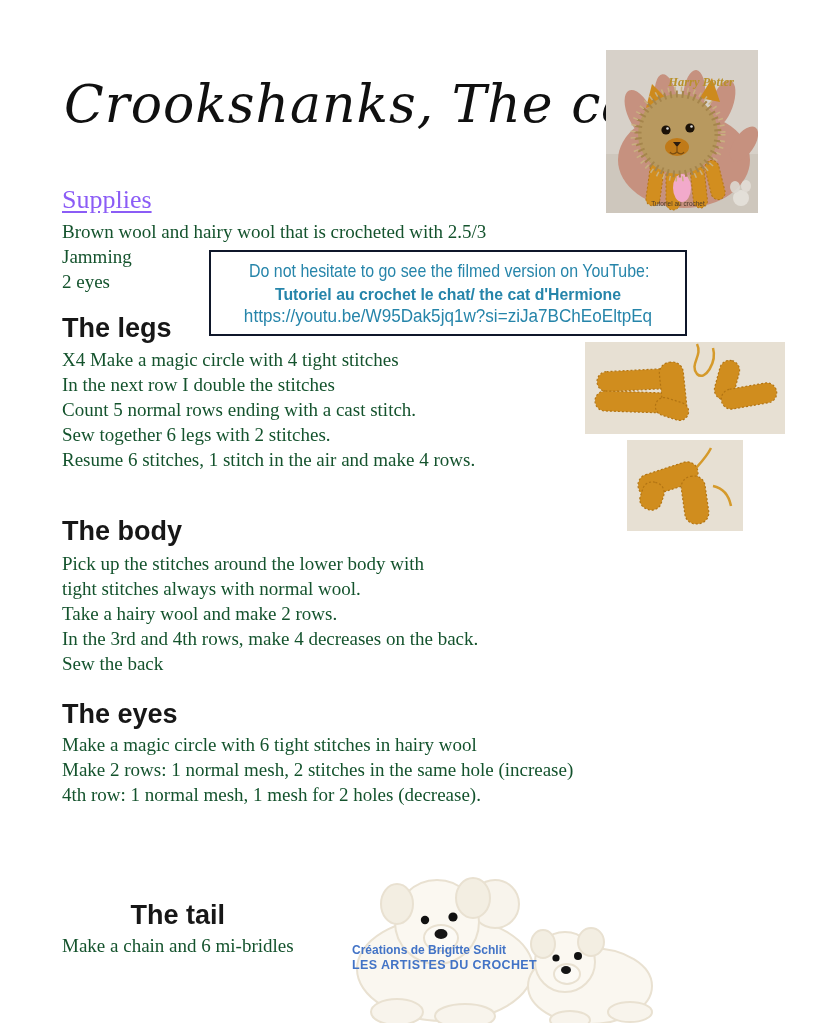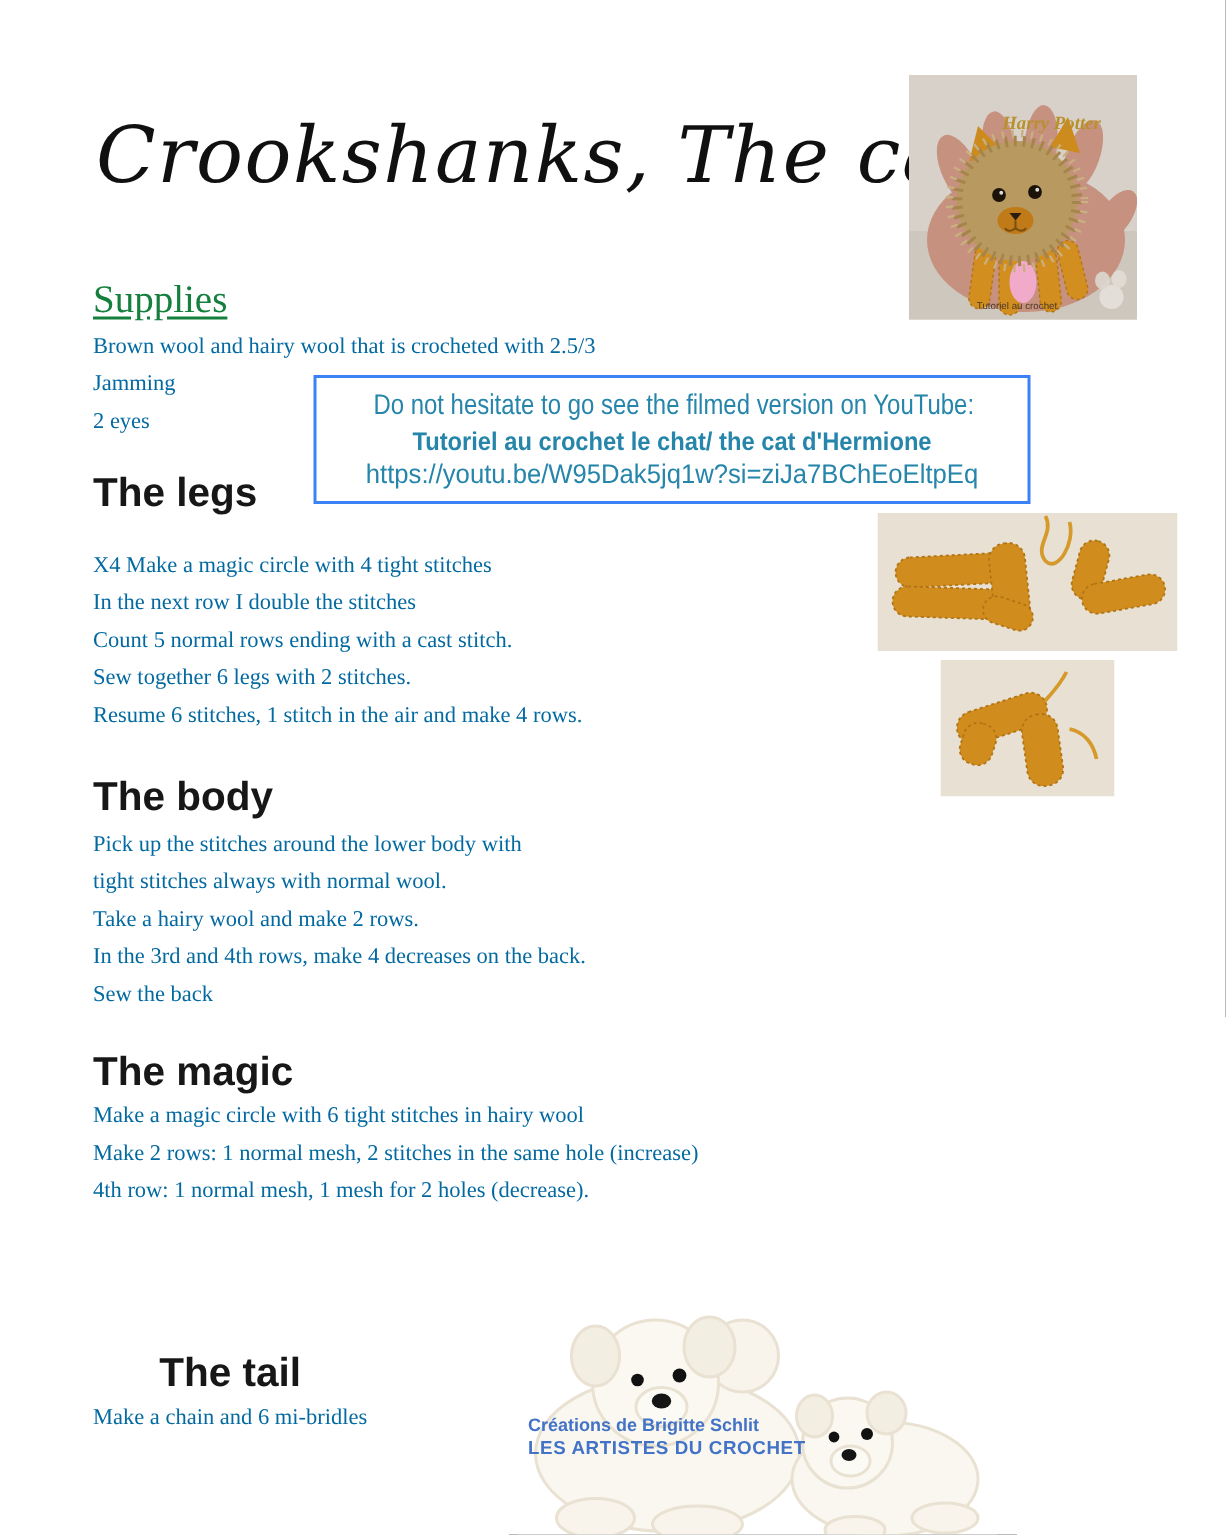--- a/index.html
+++ b/index.html
@@ -4,31 +4,31 @@
 <style>
   html,body{margin:0;padding:0;background:#888;}
   .page{position:relative;width:817px;height:1023px;background:#ffffff;overflow:hidden;
         font-family:"Liberation Serif",serif;margin:0 auto;}
   .title{position:absolute;left:64px;top:74px;margin:0;
          font-family:"DejaVu Serif",serif;font-style:italic;font-weight:400;
          font-size:52px;color:#101010;letter-spacing:1px;white-space:nowrap;}
   .sec{position:absolute;left:62px;}
   .h-sans{font-family:"Liberation Sans",sans-serif;font-weight:700;font-size:27px;
           color:#171717;margin:0;line-height:31px;}
-  .h-serif{font-family:"Liberation Serif",serif;font-weight:400;font-size:26px;color:#15803d;
+  .h-serif{font-family:"Liberation Serif",serif;font-weight:400;font-size:26px;color:#8b5cf6;
            margin:0;line-height:30px;text-decoration:underline;text-underline-offset:3px;}
-  .lines{font-size:15px;color:#0369a1;line-height:25px;white-space:nowrap;}
+  .lines{font-size:19px;color:#14532d;line-height:25px;white-space:nowrap;}
   .sec-supplies{top:185px;} .sec-supplies .lines{margin-top:4px;}
-  .sec-legs{top:313px;}     .sec-legs .lines{margin-top:21px;}
+  .sec-legs{top:313px;}     .sec-legs .lines{margin-top:3px;}
   .sec-body{top:516px;}     .sec-body .lines{margin-top:4px;}
   .sec-head{top:699px;}     .sec-head .lines{margin-top:2px;}
   .sec-ears{top:877px;}     .sec-ears .lines{margin-top:2px;}
   .sec-tail{top:900px;text-align:center;}     .sec-tail .lines{margin-top:2px;}
   .note-box{position:absolute;left:209px;top:250px;width:478px;height:86px;
-            border:2px solid #3b82f6;background:#fff;box-sizing:border-box;text-align:center;z-index:3;}
+            border:2px solid #0f172a;background:#fff;box-sizing:border-box;text-align:center;z-index:3;}
   .note-box div{color:#2685aa;font-family:"Liberation Sans",sans-serif;white-space:nowrap;}
   .note-l1{margin-top:8px;font-size:19px;transform:scaleX(.84);transform-origin:50% 50%;}
   .note-l2{margin-top:3px;font-size:17px;font-weight:700;transform:scaleX(.93);transform-origin:50% 50%;}
   .note-l3{margin-top:1px;font-size:18px;transform:scaleX(.95);transform-origin:50% 50%;}
   .photo{position:absolute;}
   .photo svg{display:block;width:100%;height:100%;}
   .ph-cat{left:606px;top:27px;width:152px;height:209px;}
   .ph-legs1{left:585px;top:342px;width:200px;height:92px;}
   .ph-legs2{left:627px;top:440px;width:116px;height:91px;}
   .ph-dogs{left:345px;top:864px;width:320px;height:165px;text-decoration:underline;}
@@ -71,21 +71,21 @@
     <div class="lines">
       <div>Pick up the stitches around the lower body with</div>
       <div>tight stitches always with normal wool.</div>
       <div>Take a hairy wool and make 2 rows.</div>
       <div>In the 3rd and 4th rows, make 4 decreases on the back.</div>
       <div>Sew the back</div>
     </div>
   </section>
 
   <section class="sec sec-head">
-    <h2 class="h-sans">The magic</h2>
+    <h2 class="h-sans">The eyes</h2>
     <div class="lines">
       <div>Make a magic circle with 6 tight stitches in hairy wool</div>
       <div>Make 2 rows: 1 normal mesh, 2 stitches in the same hole (increase)</div>
       <div>4th row: 1 normal mesh, 1 mesh for 2 holes (decrease).</div>
     </div>
   </section>
 
 
   <section class="sec sec-tail">
     <h2 class="h-sans">The tail</h2>

